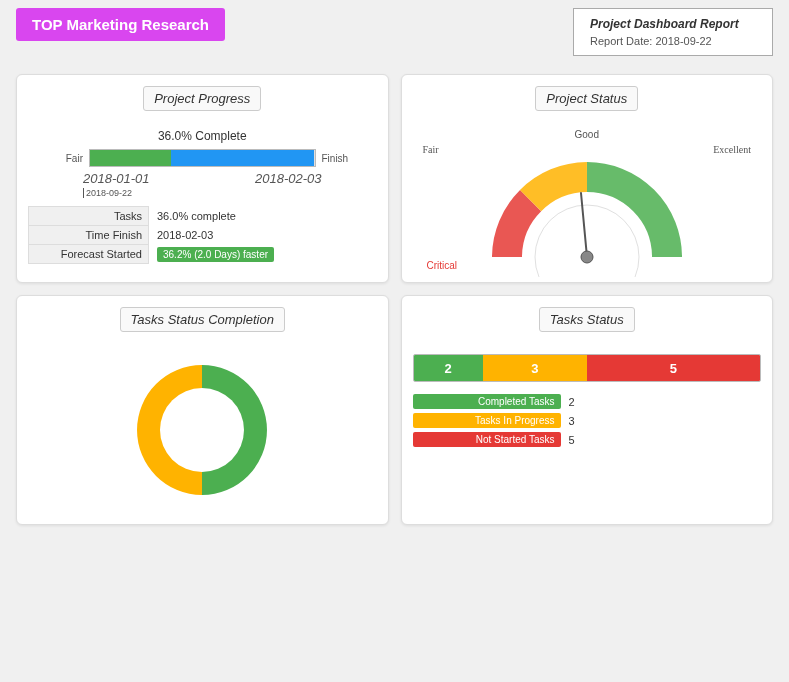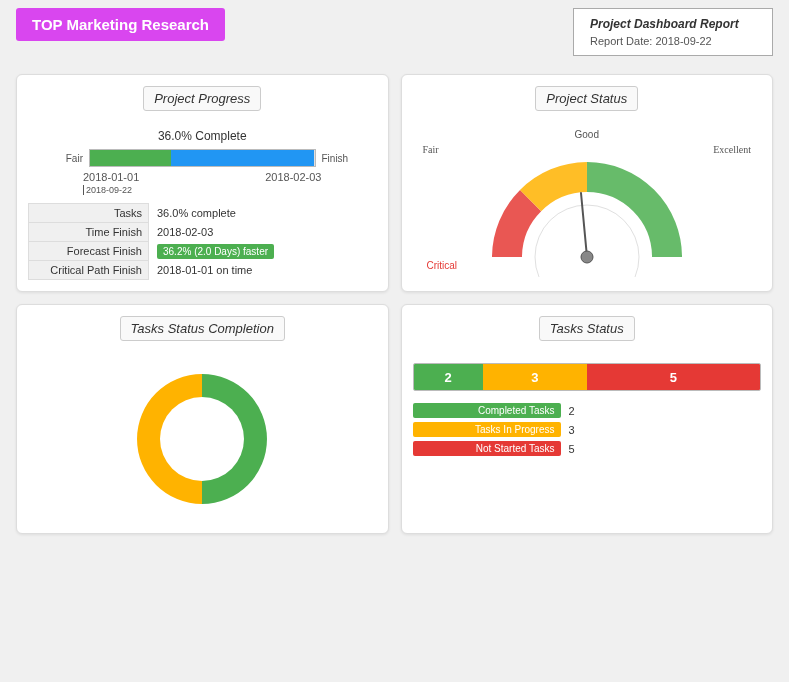--- a/index.html
+++ b/index.html
@@ -251,47 +251,43 @@
         <div>Fair</div>
       </div>
       <div class="gantt-bar-wrap">
         <div class="gantt-bar-green"></div>
         <div class="gantt-bar-blue"></div>
       </div>
       <div class="gantt-label-right">
         <div>Finish</div>
       </div>
     </div>
-    <div style="display:flex; margin-left:55px; font-size:11px; color:#555; justify-content:space-between; padding-right:55px;">
+    <div style="display:flex; margin-left:55px; font-size:13px; color:#555; justify-content:space-between; padding-right:55px;font-style:italic;">
       <span>2018-01-01</span>
       <span>2018-02-03</span>
     </div>
     <div style="margin-left:55px; font-size:9px; color:#555; margin-top:2px;">
       <span style="border-left:1px solid #555; padding-left:2px;">2018-09-22</span>
     </div>
 
     <table class="stats-table">
       <tbody>
           <tr>
         <td>Tasks</td>
         <td>36.0% complete</td>
       </tr>
       <tr>
         <td>Time Finish</td>
         <td>2018-02-03</td>
       </tr>
       <tr>
-        <td>Forecast Finish</td>
+        <td>Forecast Started</td>
         <td>
           <span class="highlight-green">36.2% (2.0 Days) faster</span>
         </td>
-      </tr>
-      <tr>
-        <td>Critical Path Finish</td>
-        <td>2018-01-01  on time</td>
       </tr>
     </tbody>
       </table>
   </div>
 
   <div class="card status-card">
     <div class="card-header">
       <span class="card-title">Project Status</span>
     </div>
 

